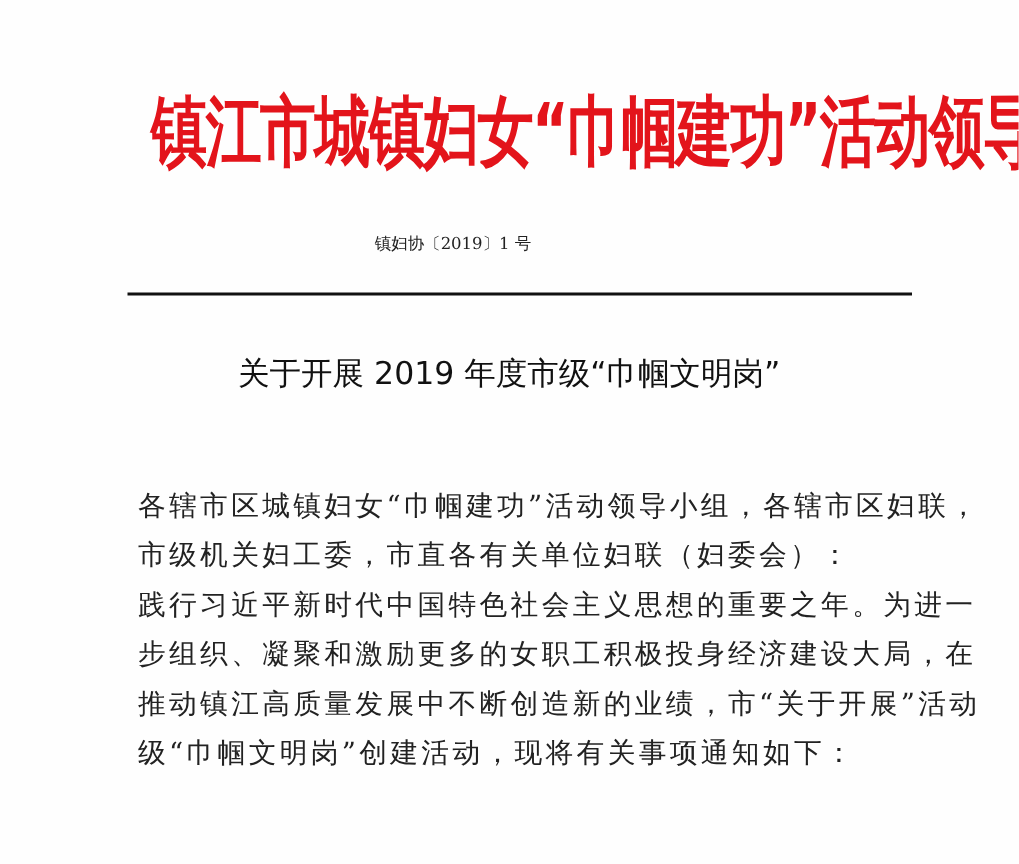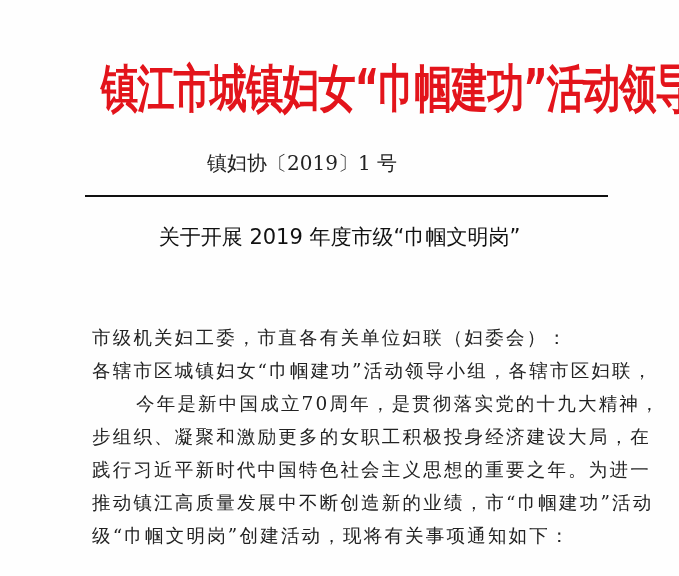--- a/index.html
+++ b/index.html
@@ -38,21 +38,21 @@
       white-space: nowrap;
     }
     .doc-number {
       position: absolute;
       left: 0;
       width: 604px;
       top: 152px;
       text-align: center;
       color: #222222;
       font-family: "DejaVu Serif", "Liberation Serif", serif;
-      font-size: 20px;
+      font-size: 11px;
       line-height: 22px;
       white-space: nowrap;
     }
     .header-rule {
       position: absolute;
       left: 85px;
       top: 195px;
       width: 523px;
       height: 2px;
       background: #111111;
@@ -62,21 +62,21 @@
       left: 0;
       width: 679px;
       top: 222px;
       text-align: center;
       color: #111111;
       font-family: "DejaVu Sans", "Liberation Sans", sans-serif;
       font-size: 21px;
       line-height: 31px;
       white-space: nowrap;
     }
-    .title .line { display: block; }
+    .title .line { display: block; margin-top: 12px; }
     .body-text {
       position: absolute;
       left: 92px;
       top: 321px;
       width: 500px;
       color: #222222;
       font-family: "DejaVu Serif", "Liberation Serif", serif;
       font-size: 18.5px;
       line-height: 33px;
     }
@@ -98,22 +98,21 @@
 
   <div class="doc-number">镇妇协〔2019〕1 号</div>
 
   <div class="header-rule"></div>
 
   <div class="title">
     <span class="line">关于开展 2019 年度市级“巾帼文明岗”</span>
   </div>
 
   <div class="body-text">
+    <span class="line">各辖市区城镇妇女“巾帼建功”活动领导小组，各辖市区妇联，</span>
     <span class="line">市级机关妇工委，市直各有关单位妇联（妇委会）：</span>
-    <span class="line">各辖市区城镇妇女“巾帼建功”活动领导小组，各辖市区妇联，</span>
-    <span class="line indent">今年是新中国成立70周年，是贯彻落实党的十九大精神，</span>
+    <span class="line">践行习近平新时代中国特色社会主义思想的重要之年。为进一</span>
     <span class="line">步组织、凝聚和激励更多的女职工积极投身经济建设大局，在</span>
-    <span class="line">践行习近平新时代中国特色社会主义思想的重要之年。为进一</span>
-    <span class="line">推动镇江高质量发展中不断创造新的业绩，市“巾帼建功”活动</span>
+    <span class="line">推动镇江高质量发展中不断创造新的业绩，市“关于开展”活动</span>
     <span class="line">级“巾帼文明岗”创建活动，现将有关事项通知如下：</span>
   </div>
 
 </div>
 
 </body></html>

